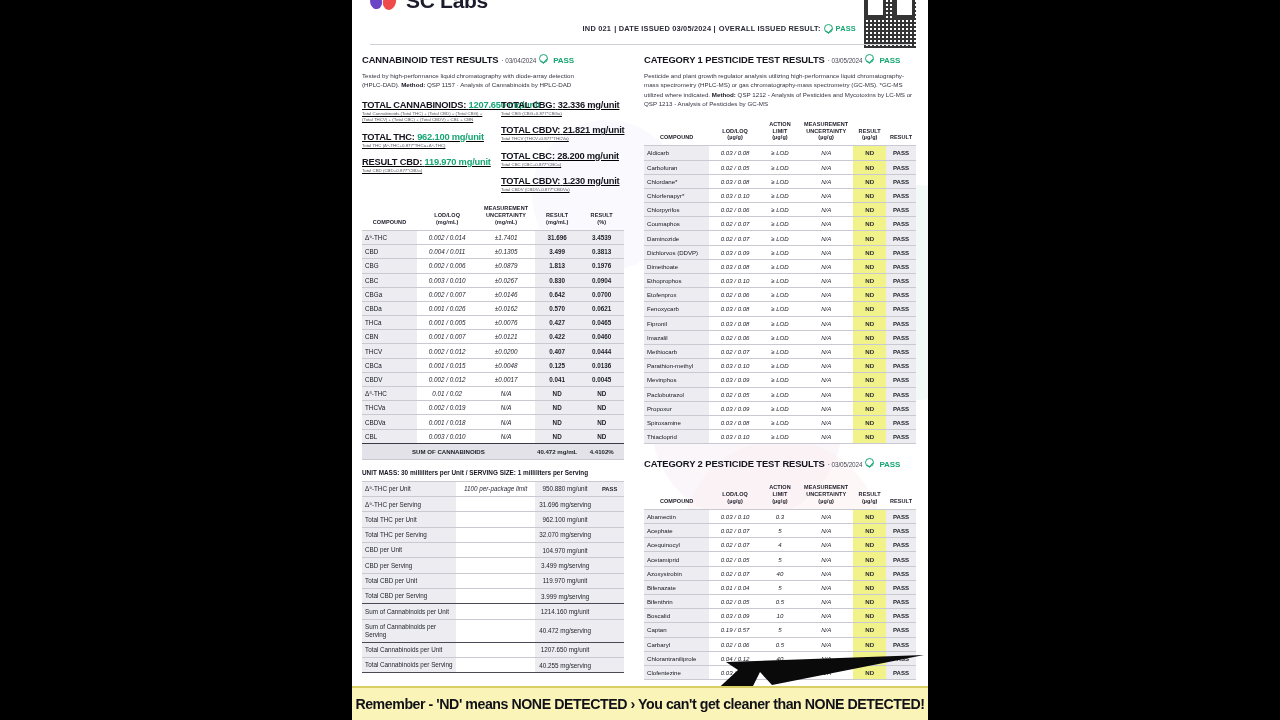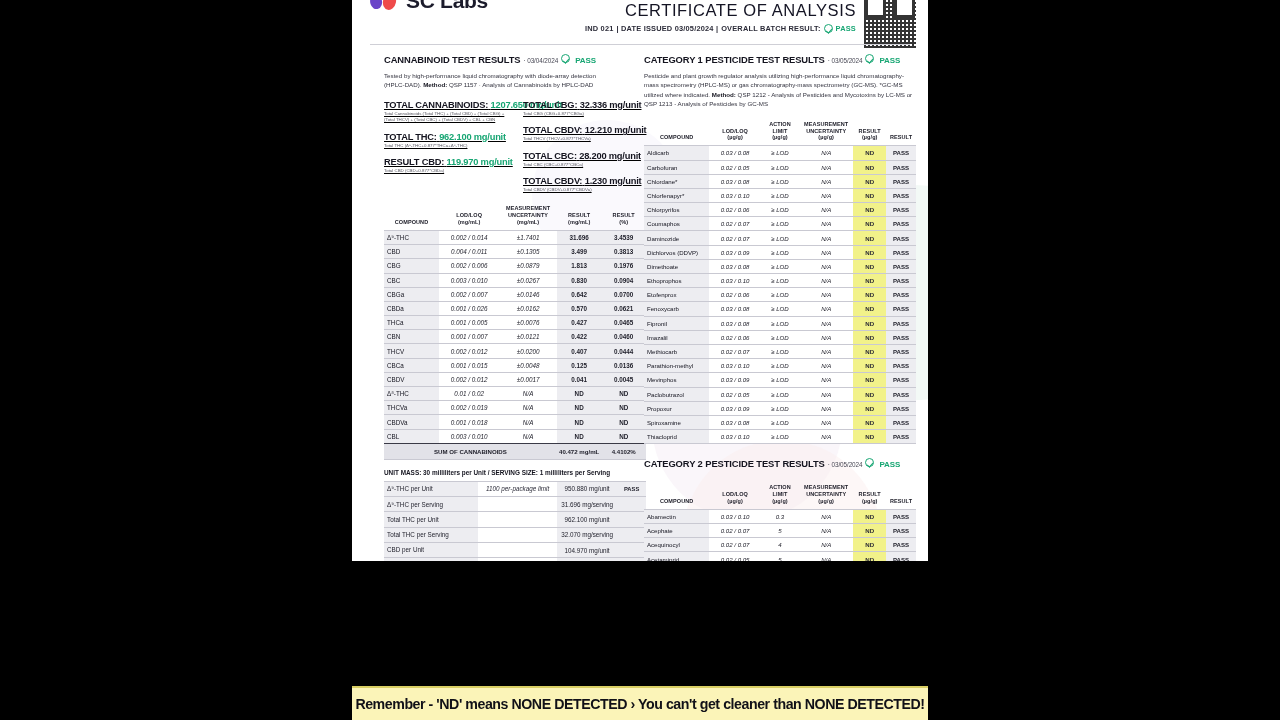--- a/index.html
+++ b/index.html
@@ -8,21 +8,21 @@
     width: 1280px; height: 720px;
     background: #000;
     font-family: "Liberation Sans", sans-serif;
     overflow: hidden;
   }
   #stage { position: relative; width: 1280px; height: 720px; background:#000; }
 
   
   #page {
     position: absolute;
-    left: 352px; top: 0; width: 576px; height: 561px;
+    left: 352px; top: 0; width: 576px; height: 686px;
     background: #ffffff;
     overflow: hidden;
   }
 
   
   .wm { position:absolute; border-radius:50%; pointer-events:none; }
   .wm1 { left:455px; top:185px; width:215px; height:215px; background:#e9f4ee; opacity:.55; }
   .wm2 { left:300px; top:330px; width:190px; height:190px; background:#f6eef6; opacity:.5; }
   .wm3 { left:330px; top:440px; width:200px; height:200px; background:#fbeeee; opacity:.45; }
   .wm4 { left:180px; top:120px; width:150px; height:150px; background:#f3f0fa; opacity:.4; }
@@ -71,21 +71,21 @@
     border-radius:50%; position:relative; vertical-align:-1px;
   }
   .chk::after {
     content:""; position:absolute; left:2px; top:1.6px; width:2.6px; height:5px;
     border-right:1.4px solid #17a673; border-bottom:1.4px solid #17a673;
     transform: rotate(40deg);
   }
 
   
   .col { position:absolute; top:54px; width:262px; }
-  .colL { left:32px; }
+  .colL { left:10px; }
   .colR { left:292px; width:272px; }
 
   .sec-title {
     font-size:9.4px; font-weight:700; color:#14141f; letter-spacing:-.1px;
     display:flex; align-items:baseline; gap:3px; white-space:nowrap;
   }
   .sec-title .date { font-size:6.4px; font-weight:400; color:#4a4a57; }
   .sec-title .pass { font-size:8px; font-weight:700; color:#17a673; margin-left:2px; }
   .sec-desc {
     margin-top:6px; font-size:6.2px; line-height:1.52; color:#33333f;
@@ -187,25 +187,24 @@
     <div class="wm wm2"></div>
     <div class="wm wm3"></div>
     <div class="wm wm4"></div>
 
     <div class="hdr">
       <div class="logo">
         <span class="blobA"></span>
         <span class="blobB"></span>
         <span class="lname">SC Labs</span>
       </div>
-      <div class="coa-title">CERTIFICATE OF ANALYSIS</div>
       <div class="coa-sub">
         <span>IND 021</span>
         <span>| DATE ISSUED 03/05/2024 |</span>
-        <span>OVERALL BATCH RESULT:</span>
+        <span>OVERALL ISSUED RESULT:</span>
         <span class="chk"></span>
         <span class="pass">PASS</span>
       </div>
       <div class="qr"></div>
       <div class="hdr-rule"></div>
     </div>
 
     <div class="col colL">
 
       <div class="sec-title">
@@ -245,21 +244,21 @@
 
         <div class="tc">
           <div class="tbig">
             <span>TOTAL CBG:</span>
             <span>32.336 mg/unit</span>
           </div>
           <div class="tsml">Total CBG (CBG+0.877*CBGa)</div>
           <div class="tgap"></div>
           <div class="tbig">
             <span>TOTAL CBDV:</span>
-            <span>12.210 mg/unit</span>
+            <span>21.821 mg/unit</span>
           </div>
           <div class="tsml">Total THCV (THCV+0.877*THCVa)</div>
           <div class="tgap"></div>
           <div class="tbig">
             <span>TOTAL CBC:</span>
             <span>28.200 mg/unit</span>
           </div>
           <div class="tsml">Total CBC (CBC+0.877*CBCa)</div>
           <div class="tgap"></div>
           <div class="tbig">

